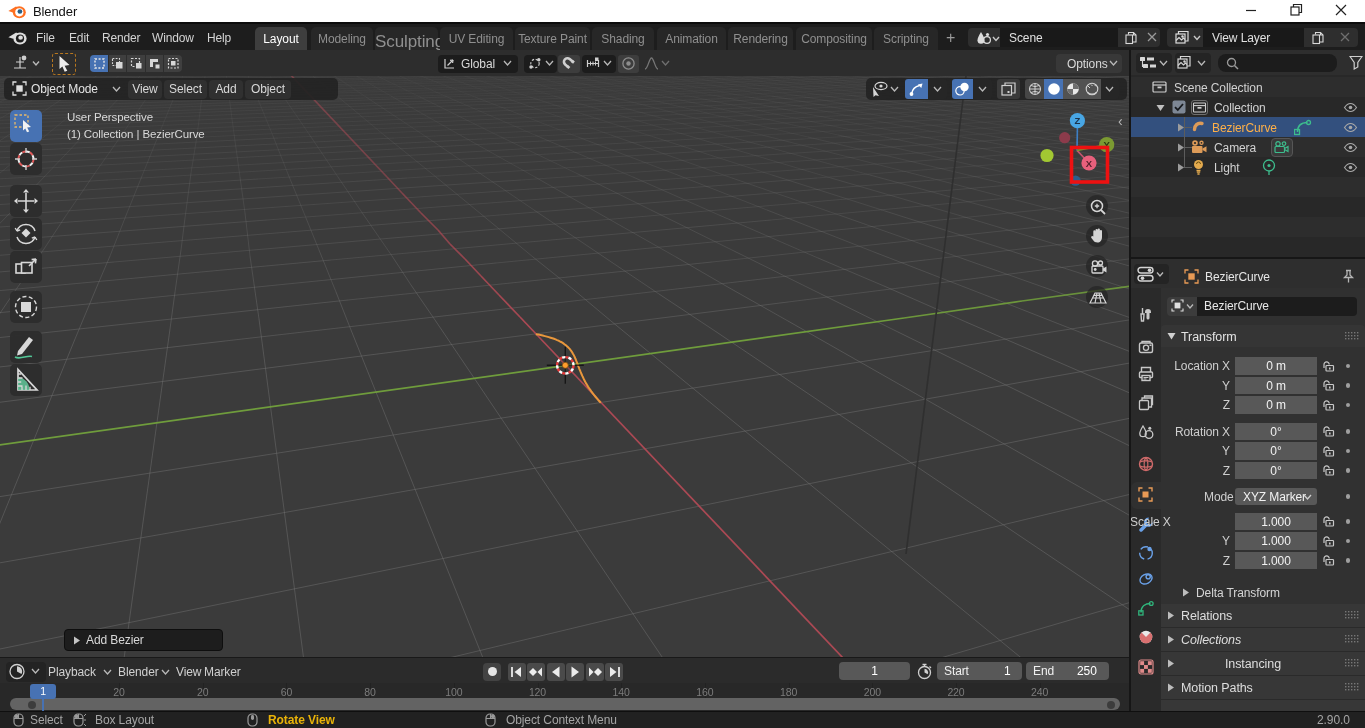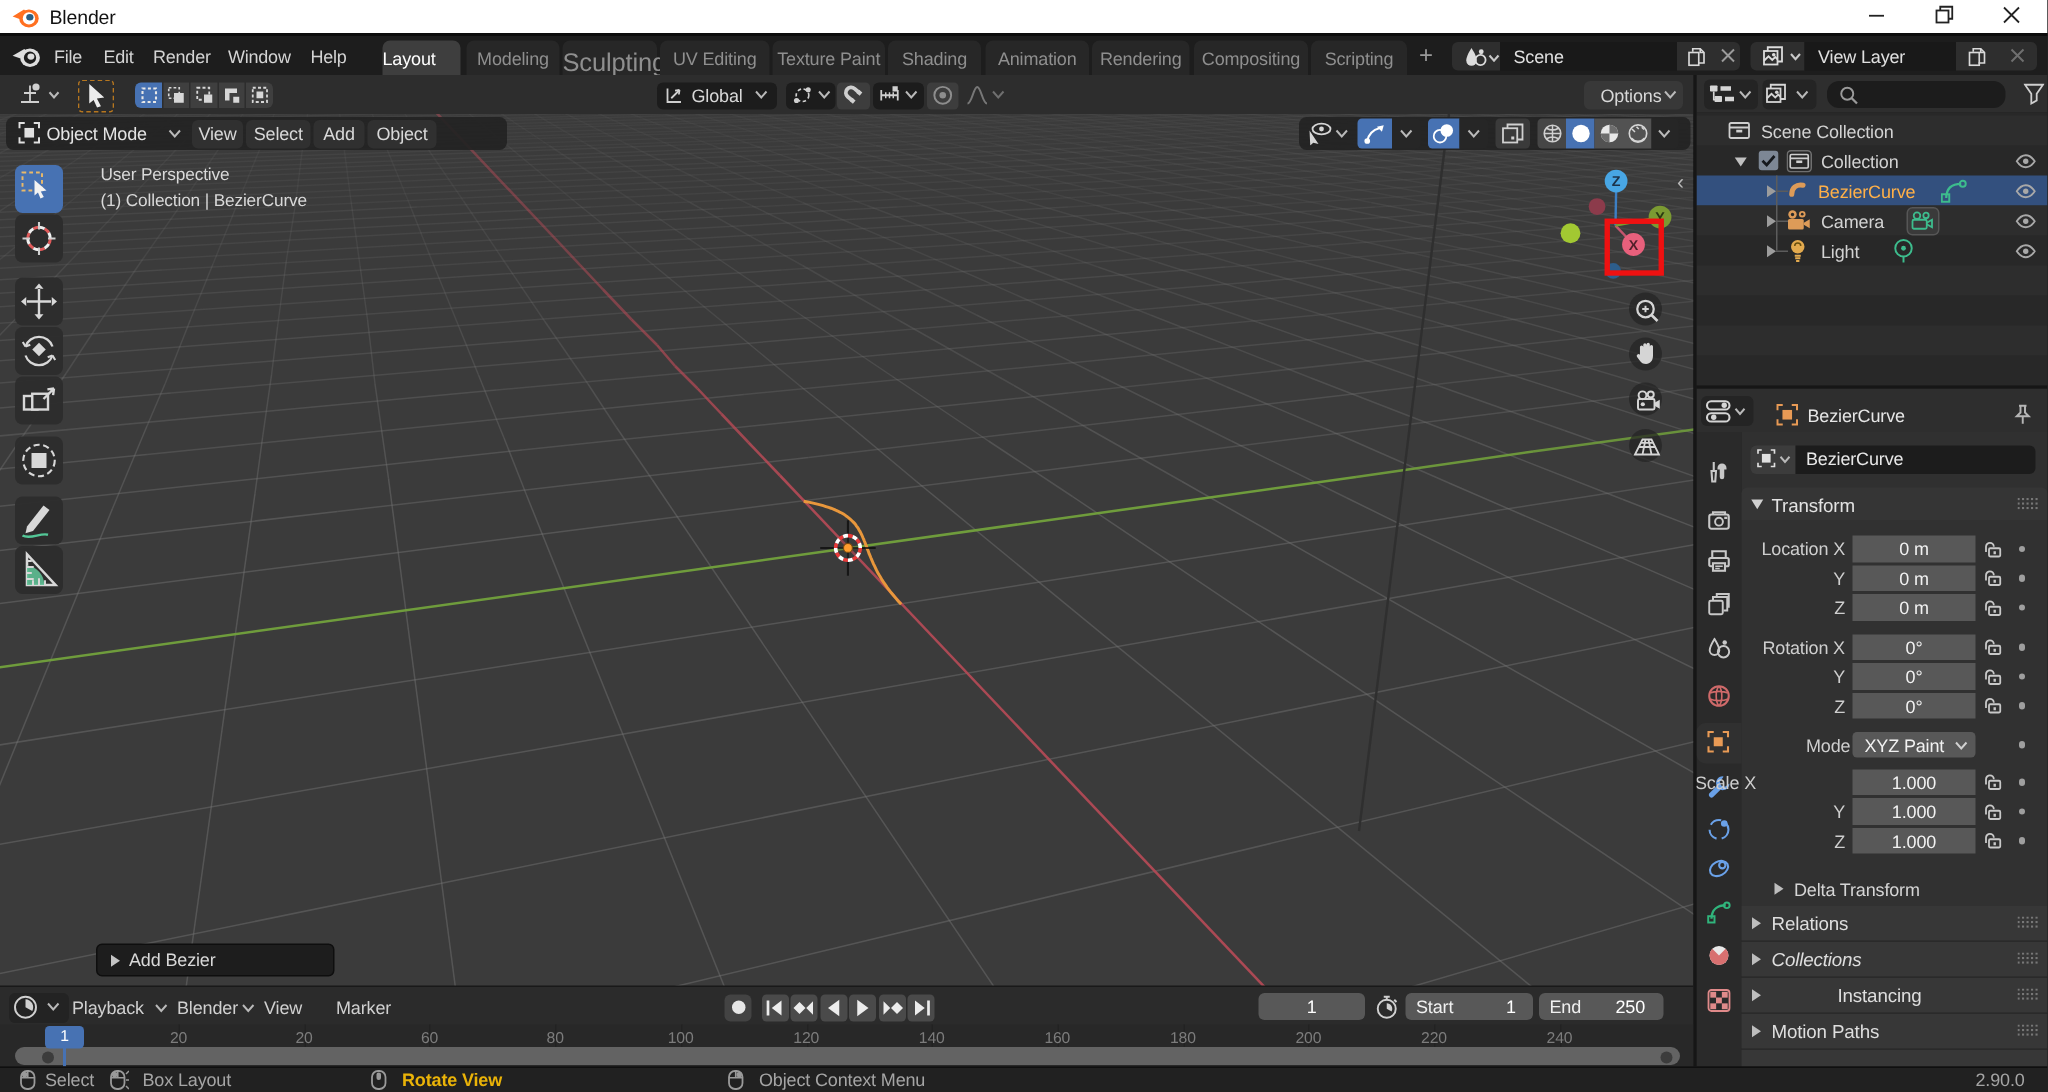--- a/index.html
+++ b/index.html
@@ -32,21 +32,21 @@
 <path d="M0.4 8.2 L8.2 3.6 L11.2 6.2 L5.2 9.8 Z" fill="#dedede"></path>
 <circle cx="12" cy="9.5" r="4.1" fill="#1d1d1d"></circle>
 <ellipse cx="12.6" cy="8.7" rx="2.3" ry="2.1" fill="#dedede"></ellipse>
 </svg>
 <div class="txt" style="left:36px;top:31px;font-size:12px;color:#d4d4d4;letter-spacing:-0.15px;">File</div>
 <div class="txt" style="left:69px;top:31px;font-size:12px;color:#d4d4d4;letter-spacing:-0.15px;">Edit</div>
 <div class="txt" style="left:102px;top:31px;font-size:12px;color:#d4d4d4;letter-spacing:-0.15px;">Render</div>
 <div class="txt" style="left:152px;top:31px;font-size:12px;color:#d4d4d4;letter-spacing:-0.15px;">Window</div>
 <div class="txt" style="left:207px;top:31px;font-size:12px;color:#d4d4d4;letter-spacing:-0.15px;">Help</div>
 <div class="abs" style="left:255px;top:27px;width:52px;height:23px;background:#3e3e3e;border-radius:5px 5px 0 0;"></div>
-<div class="txt" style="left:255px;top:32px;width:52px;font-size:12px;color:#ffffff;">Layout</div>
+<div class="txt" style="left:255px;top:32px;width:52px;text-align:center;font-size:12px;color:#ffffff;">Layout</div>
 <div class="abs" style="left:311px;top:27px;width:62px;height:23px;background:#272727;border-radius:5px 5px 0 0;"></div>
 <div class="txt" style="left:311px;top:32px;width:62px;text-align:center;font-size:12px;color:#8f8f8f;">Modeling</div>
 <div class="abs" style="left:375px;top:27px;width:63px;height:23px;background:#272727;border-radius:5px 5px 0 0;"></div>
 <div class="txt" style="left:375px;top:32px;width:63px;text-align:center;font-size:17px;color:#8f8f8f;">Sculpting</div>
 <div class="abs" style="left:440px;top:27px;width:73px;height:23px;background:#272727;border-radius:5px 5px 0 0;"></div>
 <div class="txt" style="left:440px;top:32px;width:73px;text-align:center;font-size:12px;color:#8f8f8f;">UV Editing</div>
 <div class="abs" style="left:515px;top:27px;width:75px;height:23px;background:#272727;border-radius:5px 5px 0 0;"></div>
 <div class="txt" style="left:515px;top:32px;width:75px;text-align:center;font-size:12px;color:#8f8f8f;">Texture Paint</div>
 <div class="abs" style="left:592px;top:27px;width:62px;height:23px;background:#272727;border-radius:5px 5px 0 0;"></div>
 <div class="txt" style="left:592px;top:32px;width:62px;text-align:center;font-size:12px;color:#8f8f8f;">Shading</div>
@@ -951,21 +951,21 @@
     </svg>
 <div class="txt" style="left:48px;top:665px;font-size:12px;color:#d0d0d0;">Playback</div>
 <svg class="abs" style="left:103px;top:669px" width="9" height="7" viewBox="0 0 9 7">
       <path d="M1 1 l3.5 4 3.5-4" stroke="#b9b9b9" stroke-width="1.3" fill="none"></path>
     </svg>
 <div class="txt" style="left:118px;top:665px;font-size:12px;color:#d0d0d0;">Blender</div>
 <svg class="abs" style="left:161px;top:669px" width="9" height="7" viewBox="0 0 9 7">
       <path d="M1 1 l3.5 4 3.5-4" stroke="#b9b9b9" stroke-width="1.3" fill="none"></path>
     </svg>
 <div class="txt" style="left:176px;top:665px;font-size:12px;color:#d0d0d0;">View</div>
-<div class="txt" style="left:224px;top:665px;font-size:12px;color:#d0d0d0;">Marker</div>
+<div class="txt" style="left:204px;top:665px;font-size:12px;color:#d0d0d0;">Marker</div>
 <div class="abs" style="left:483px;top:662.5px;width:18px;height:18px;background:#434343;border-radius:4px;"></div>
 <div class="abs" style="left:487.5px;top:667px;width:9px;height:9px;border-radius:50%;background:#e6e6e6;"></div>
 <div class="abs" style="left:508.0px;top:662.5px;width:18px;height:18px;background:#4a4a4a;border-radius:3px;"></div>
 <svg class="abs" style="left:509.0px;top:663.5px" width="16" height="16" viewBox="0 0 16 16">
       <path d="M3 3 v10" stroke="#ececec" stroke-width="1.8"></path>
       <path d="M12 3 L5.5 8 L12 13 Z" fill="#ececec"></path>
     </svg>
 <div class="abs" style="left:527.4px;top:662.5px;width:18px;height:18px;background:#4a4a4a;border-radius:3px;"></div>
 <svg class="abs" style="left:528.4px;top:663.5px" width="16" height="16" viewBox="0 0 16 16">
       <path d="M5 4 L9 8 L5 12 L1 8 Z" fill="#ececec"></path>
@@ -1356,21 +1356,21 @@
     <svg class="abs" style="left:1322px;top:464.0px" width="13" height="13" viewBox="0 0 13 13">
 <g fill="none" stroke="#c9c9c9" stroke-width="1.2">
         <rect x="4" y="5.5" width="7.5" height="5.5" rx="0.8"></rect>
 <path d="M2 8 V4.5 a2.6 2.6 0 0 1 5.2 0"></path>
       </g>
       <rect x="7" y="7.5" width="1.6" height="2" fill="#c9c9c9"></rect>
     </svg>
     <div class="abs" style="left:1345.5px;top:468.0px;width:4.5px;height:4.5px;border-radius:50%;background:#9f9f9f;"></div>
 <div class="txt" style="left:1204px;top:489.5px;font-size:12px;color:#cecece;">Mode</div>
 <div class="abs" style="left:1235px;top:487.5px;width:82px;height:17.5px;background:#585858;border-radius:3px;"></div>
-<div class="txt" style="left:1243px;top:489.5px;font-size:12px;color:#f2f2f2;">XYZ Paint</div>
+<div class="txt" style="left:1243px;top:489.5px;font-size:12px;color:#f2f2f2;">XYZ Marker</div>
 <svg class="abs" style="left:1303px;top:493.5px" width="9" height="7" viewBox="0 0 9 7">
       <path d="M1 1 l3.5 4 3.5-4" stroke="#d0d0d0" stroke-width="1.3" fill="none"></path>
     </svg>
 <div class="abs" style="left:1345.5px;top:494px;width:4.5px;height:4.5px;border-radius:50%;background:#9f9f9f;"></div>
 <div class="txt" style="left:1130px;top:514.5px;width:100px;text-align:left;font-size:12px;color:#cecece;">Scale X</div>
     <div class="abs" style="left:1235px;top:512.5px;width:82px;height:17.5px;background:#585858;"></div>
     <div class="txt" style="left:1235px;top:514.5px;width:82px;text-align:center;font-size:12px;color:#f2f2f2;">1.000</div>
     <svg class="abs" style="left:1322px;top:515.0px" width="13" height="13" viewBox="0 0 13 13">
 <g fill="none" stroke="#c9c9c9" stroke-width="1.2">
         <rect x="4" y="5.5" width="7.5" height="5.5" rx="0.8"></rect>

